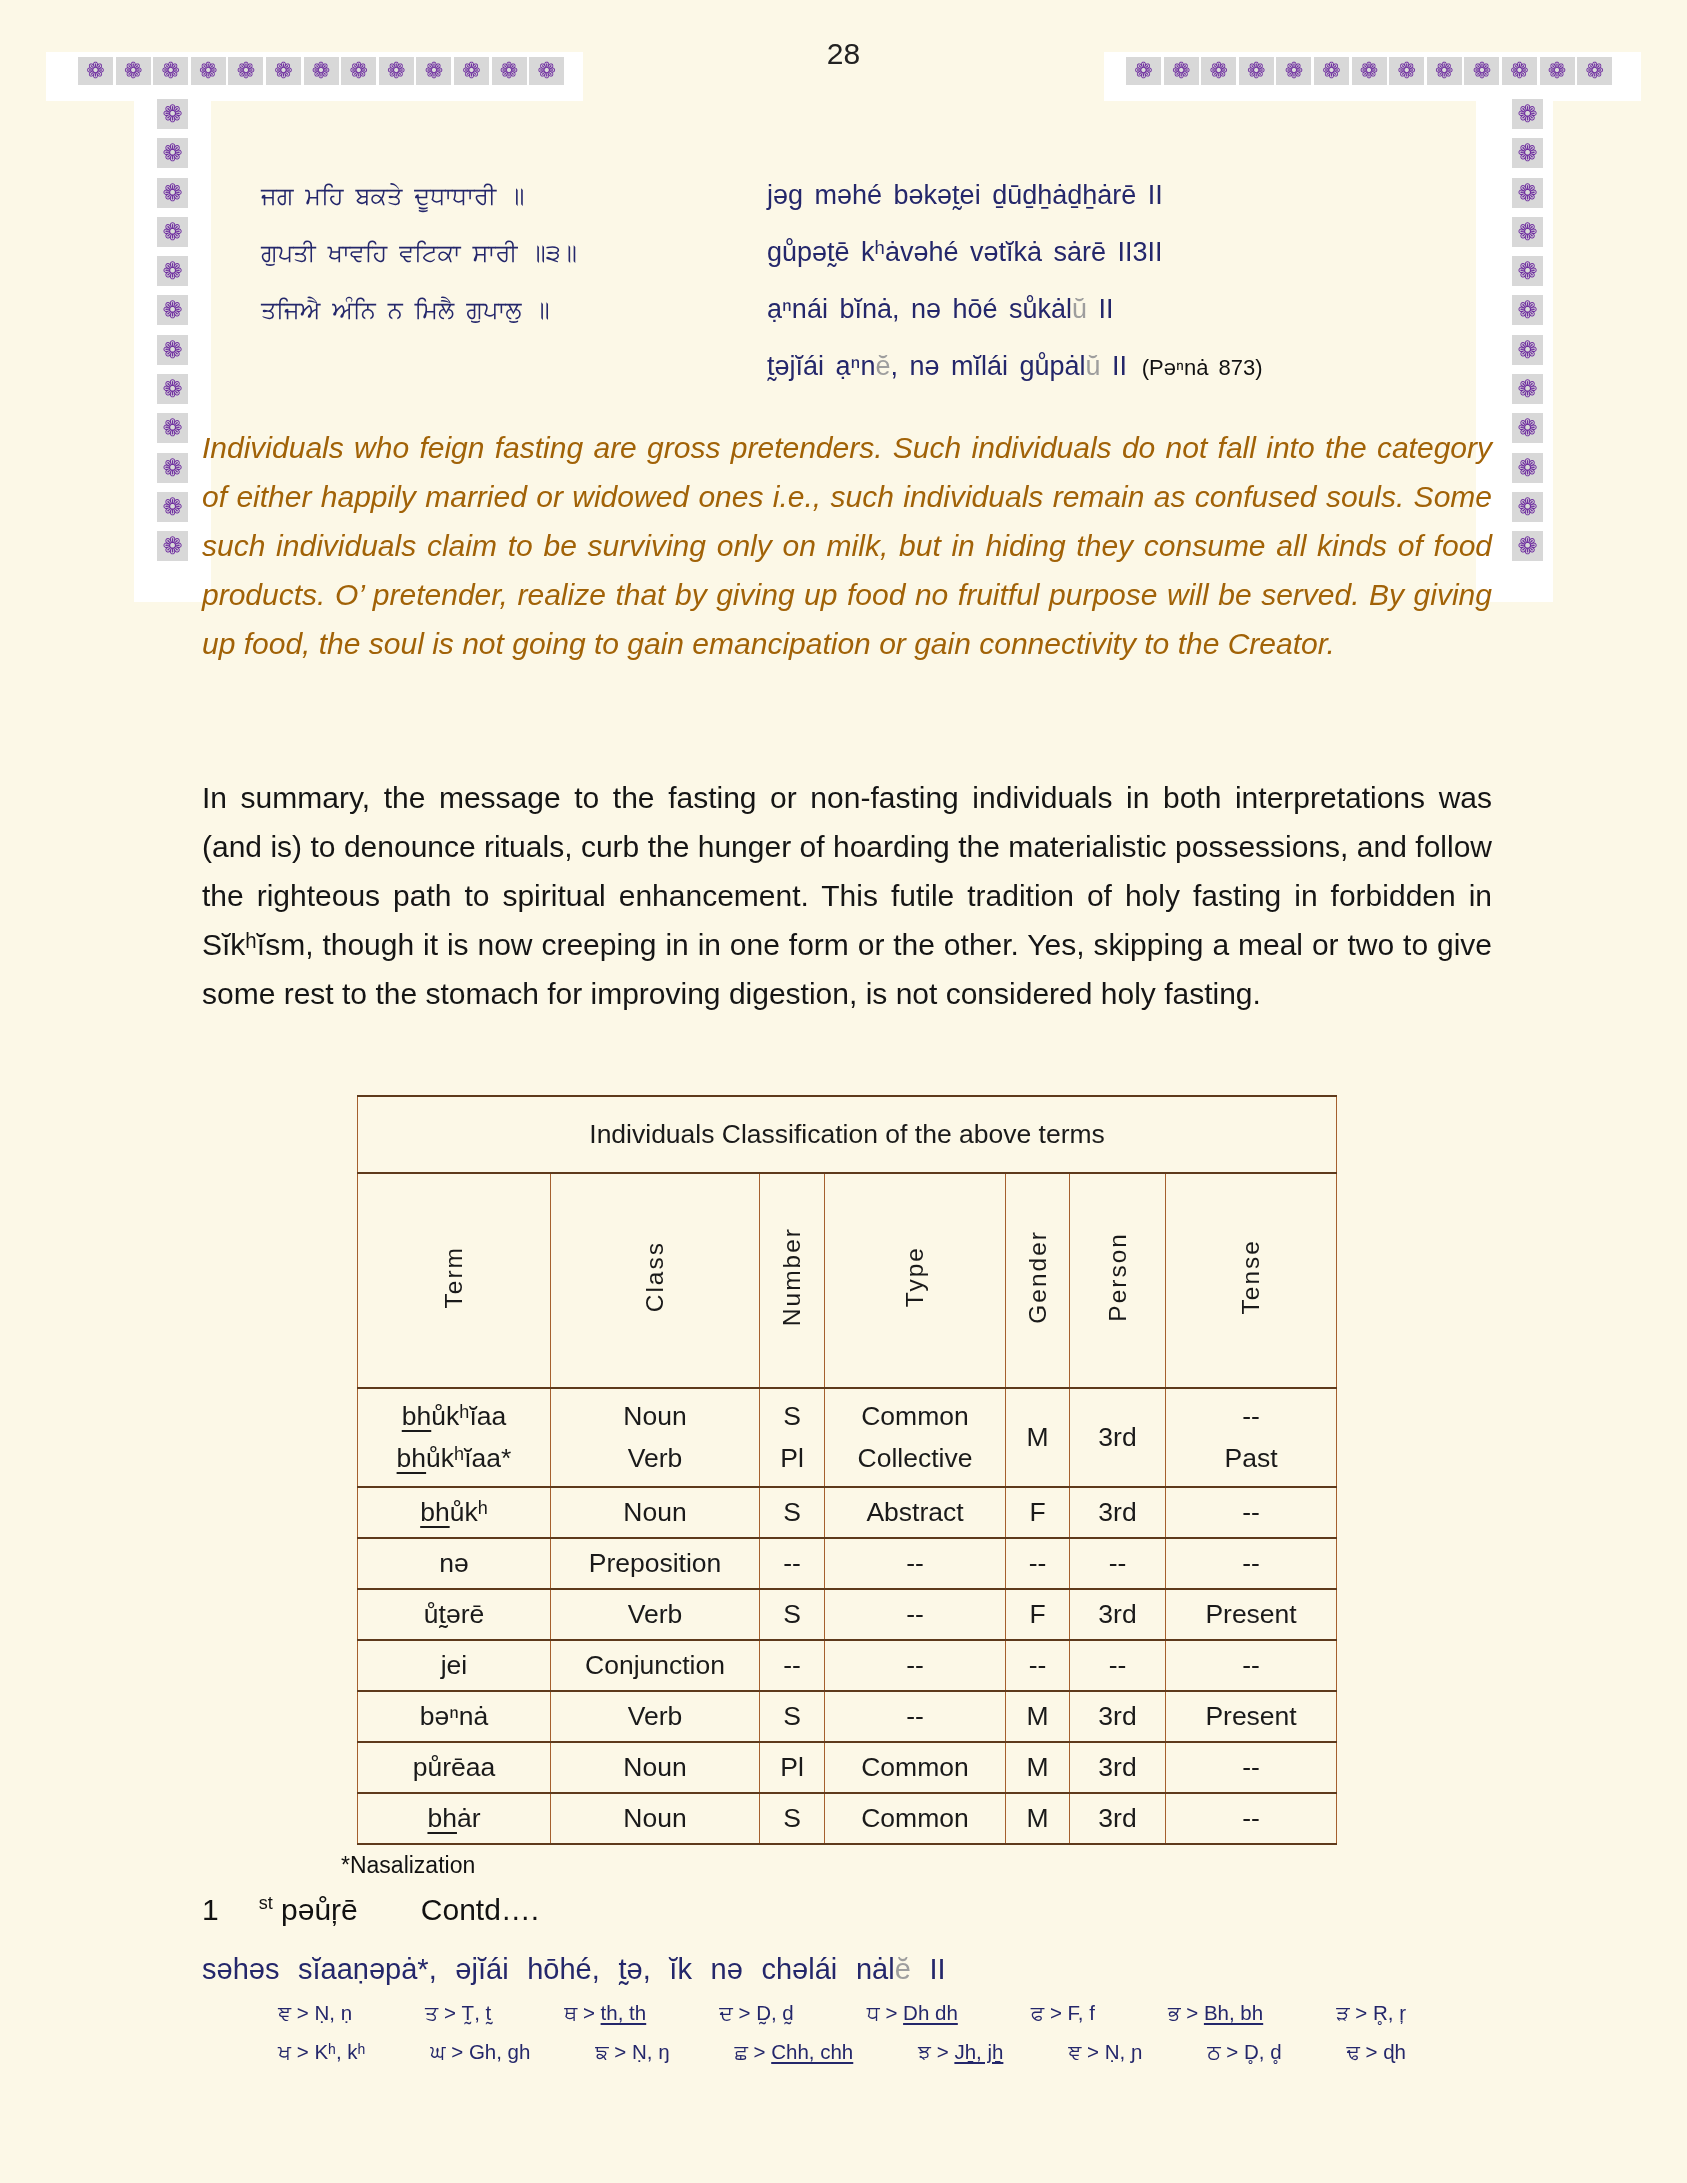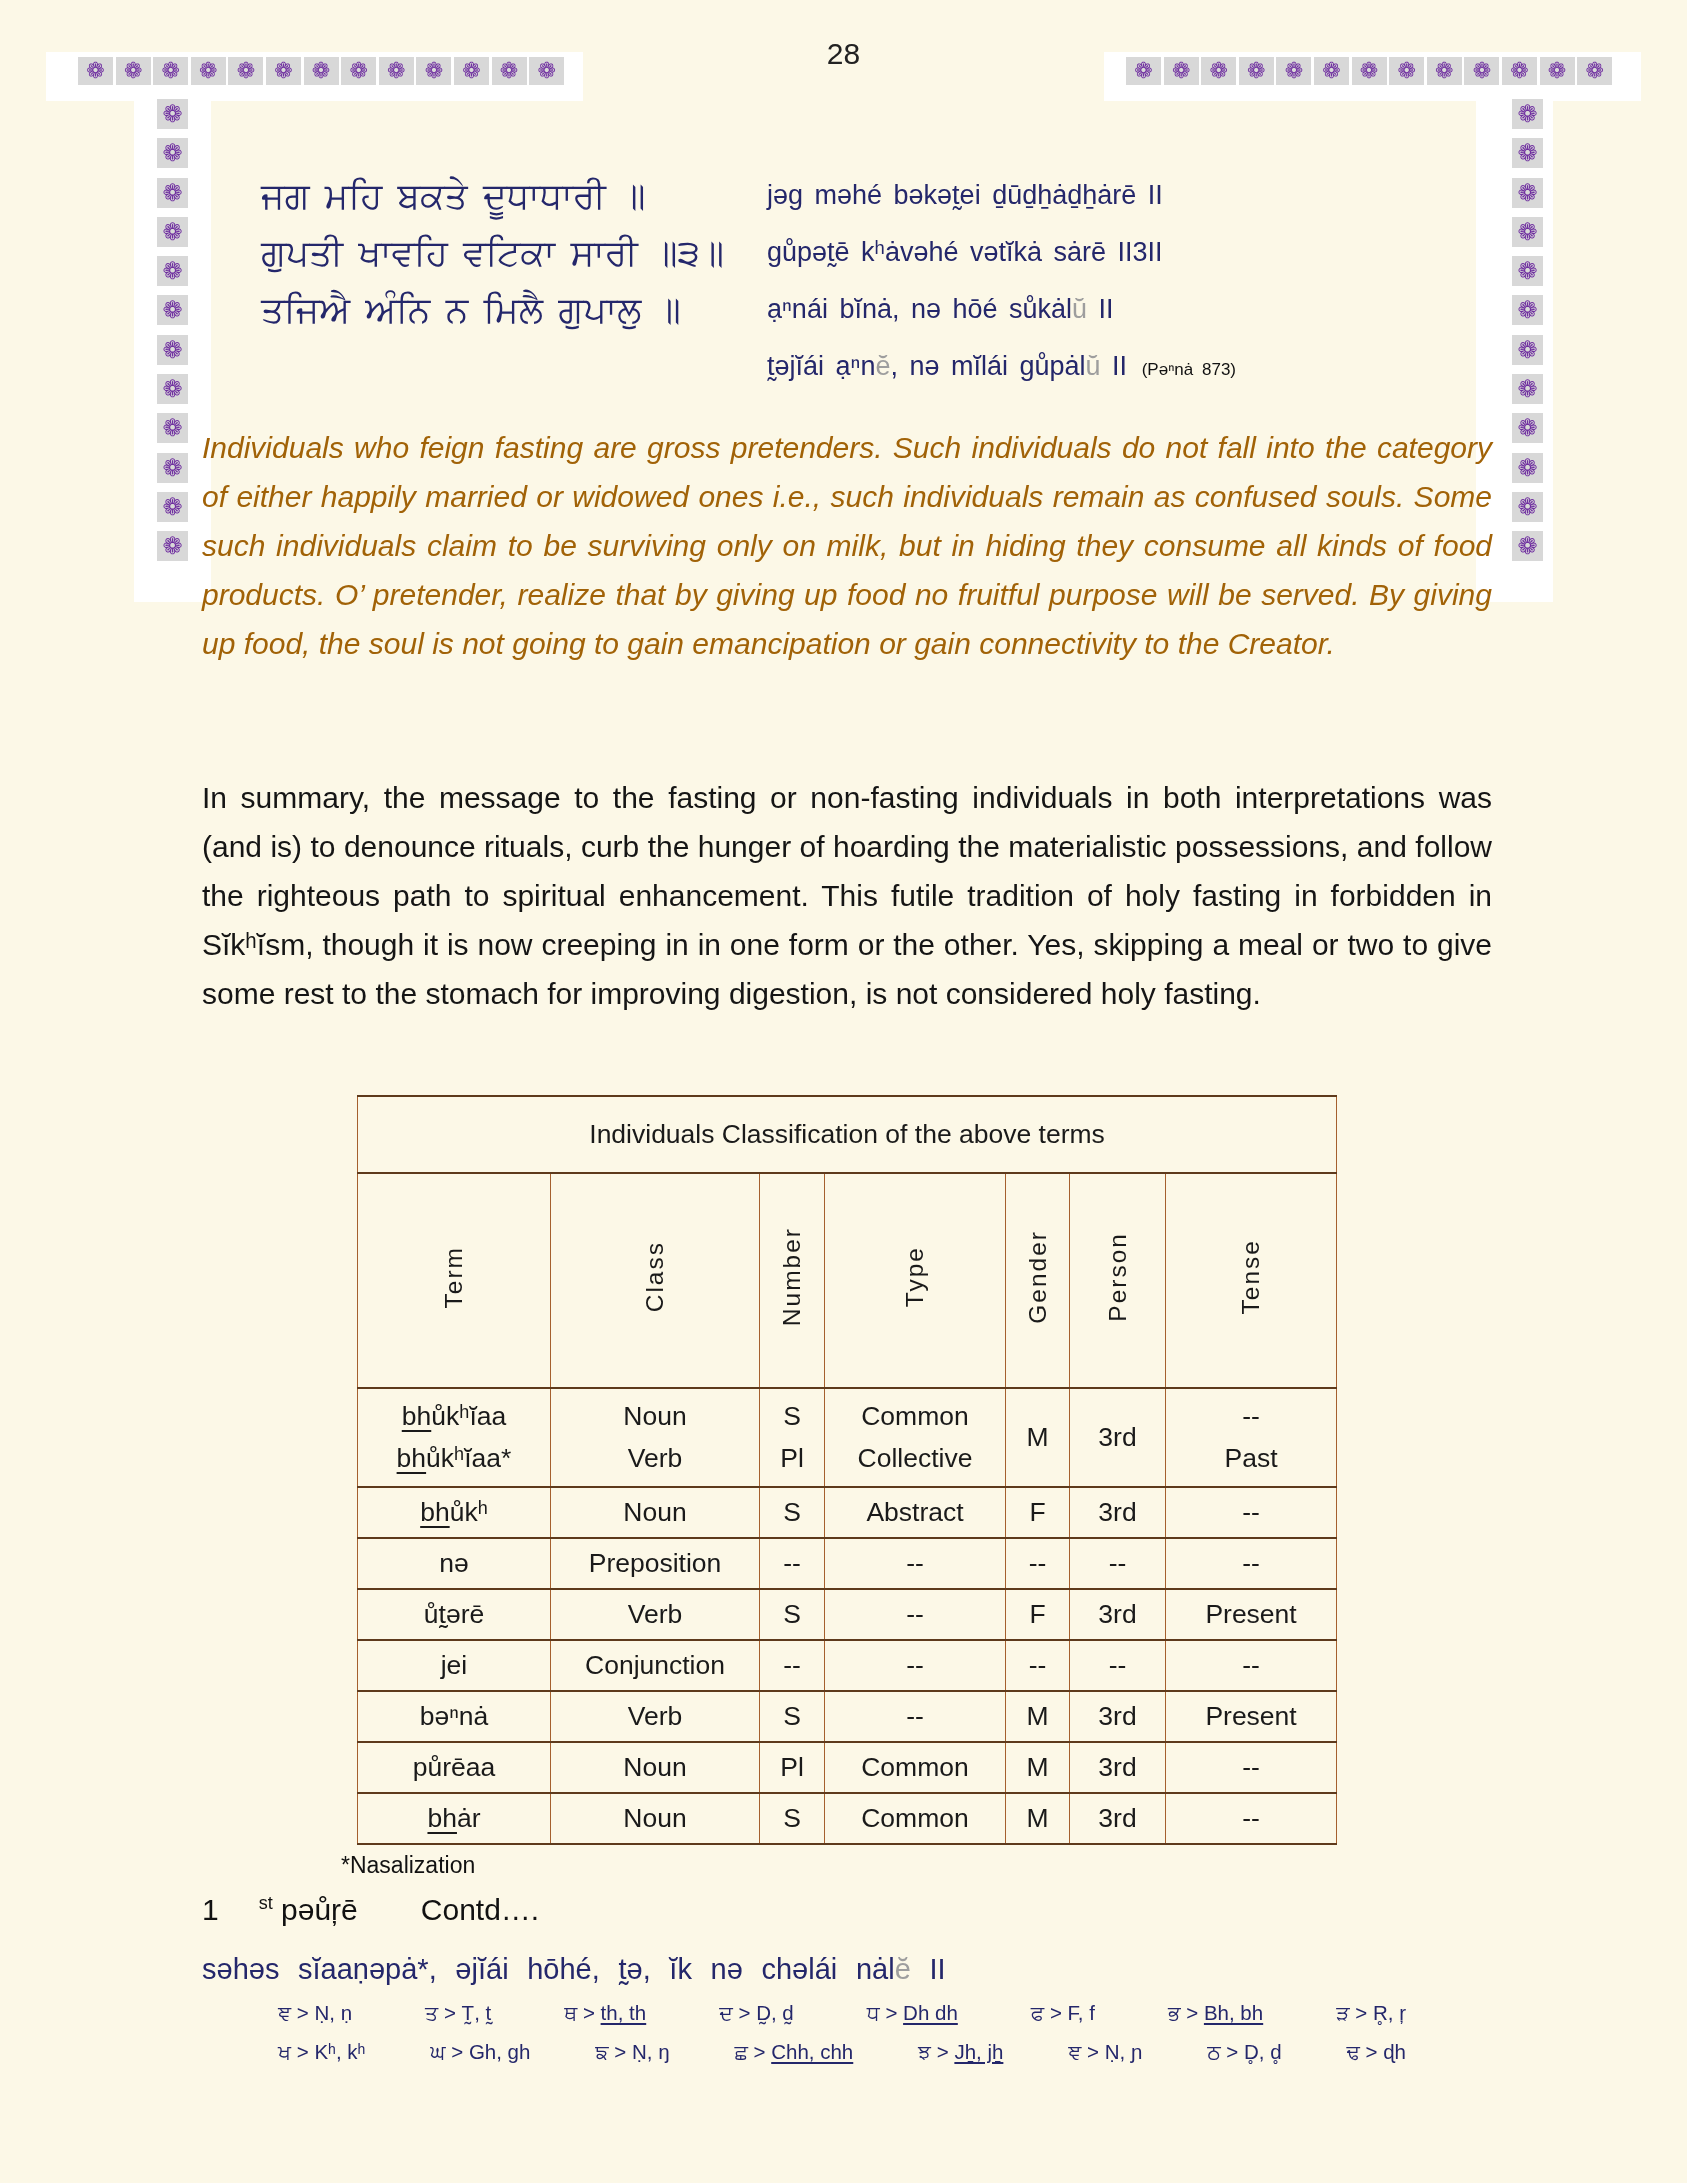--- a/index.html
+++ b/index.html
@@ -26,25 +26,25 @@
   .tile{
     background:#D8D8D8;color:#7030A0;text-align:center;
     display:flex;align-items:center;justify-content:center;
   }
   
   .pageno{position:absolute;left:0;top:37px;width:100%;text-align:center;
     font-size:30px;color:#222222;}
   
   .verse{position:absolute;left:261px;top:167px;display:flex;}
   .g-col{width:506px;}
-  .g-line{height:57px;line-height:57px;font-size:36px;color:#24276B;word-spacing:5.3px;white-space:nowrap;}
+  .g-line{height:57px;line-height:57px;font-size:24px;color:#24276B;word-spacing:5.3px;white-space:nowrap;}
   .t-col{width:880px;}
   .t-line{height:57px;line-height:57px;font-size:27px;color:#24276B;word-spacing:4px;white-space:nowrap;}
   .t-line .gray{color:#9E9E9E;}
-  .t-line .black-note{color:#111111;font-size:17px;margin-left:14.6px;}
+  .t-line .black-note{color:#111111;font-size:22px;margin-left:14.6px;}
   
   .interp{
     position:absolute;left:202px;top:423px;width:1290px;margin:0;
     font-size:30px;line-height:49px;text-align:justify;
     font-style:italic;color:#a16207;
   }
   .summary{
     position:absolute;left:202px;top:773px;width:1290px;margin:0;
     font-size:30px;line-height:49px;text-align:justify;color:#151515;
   }

